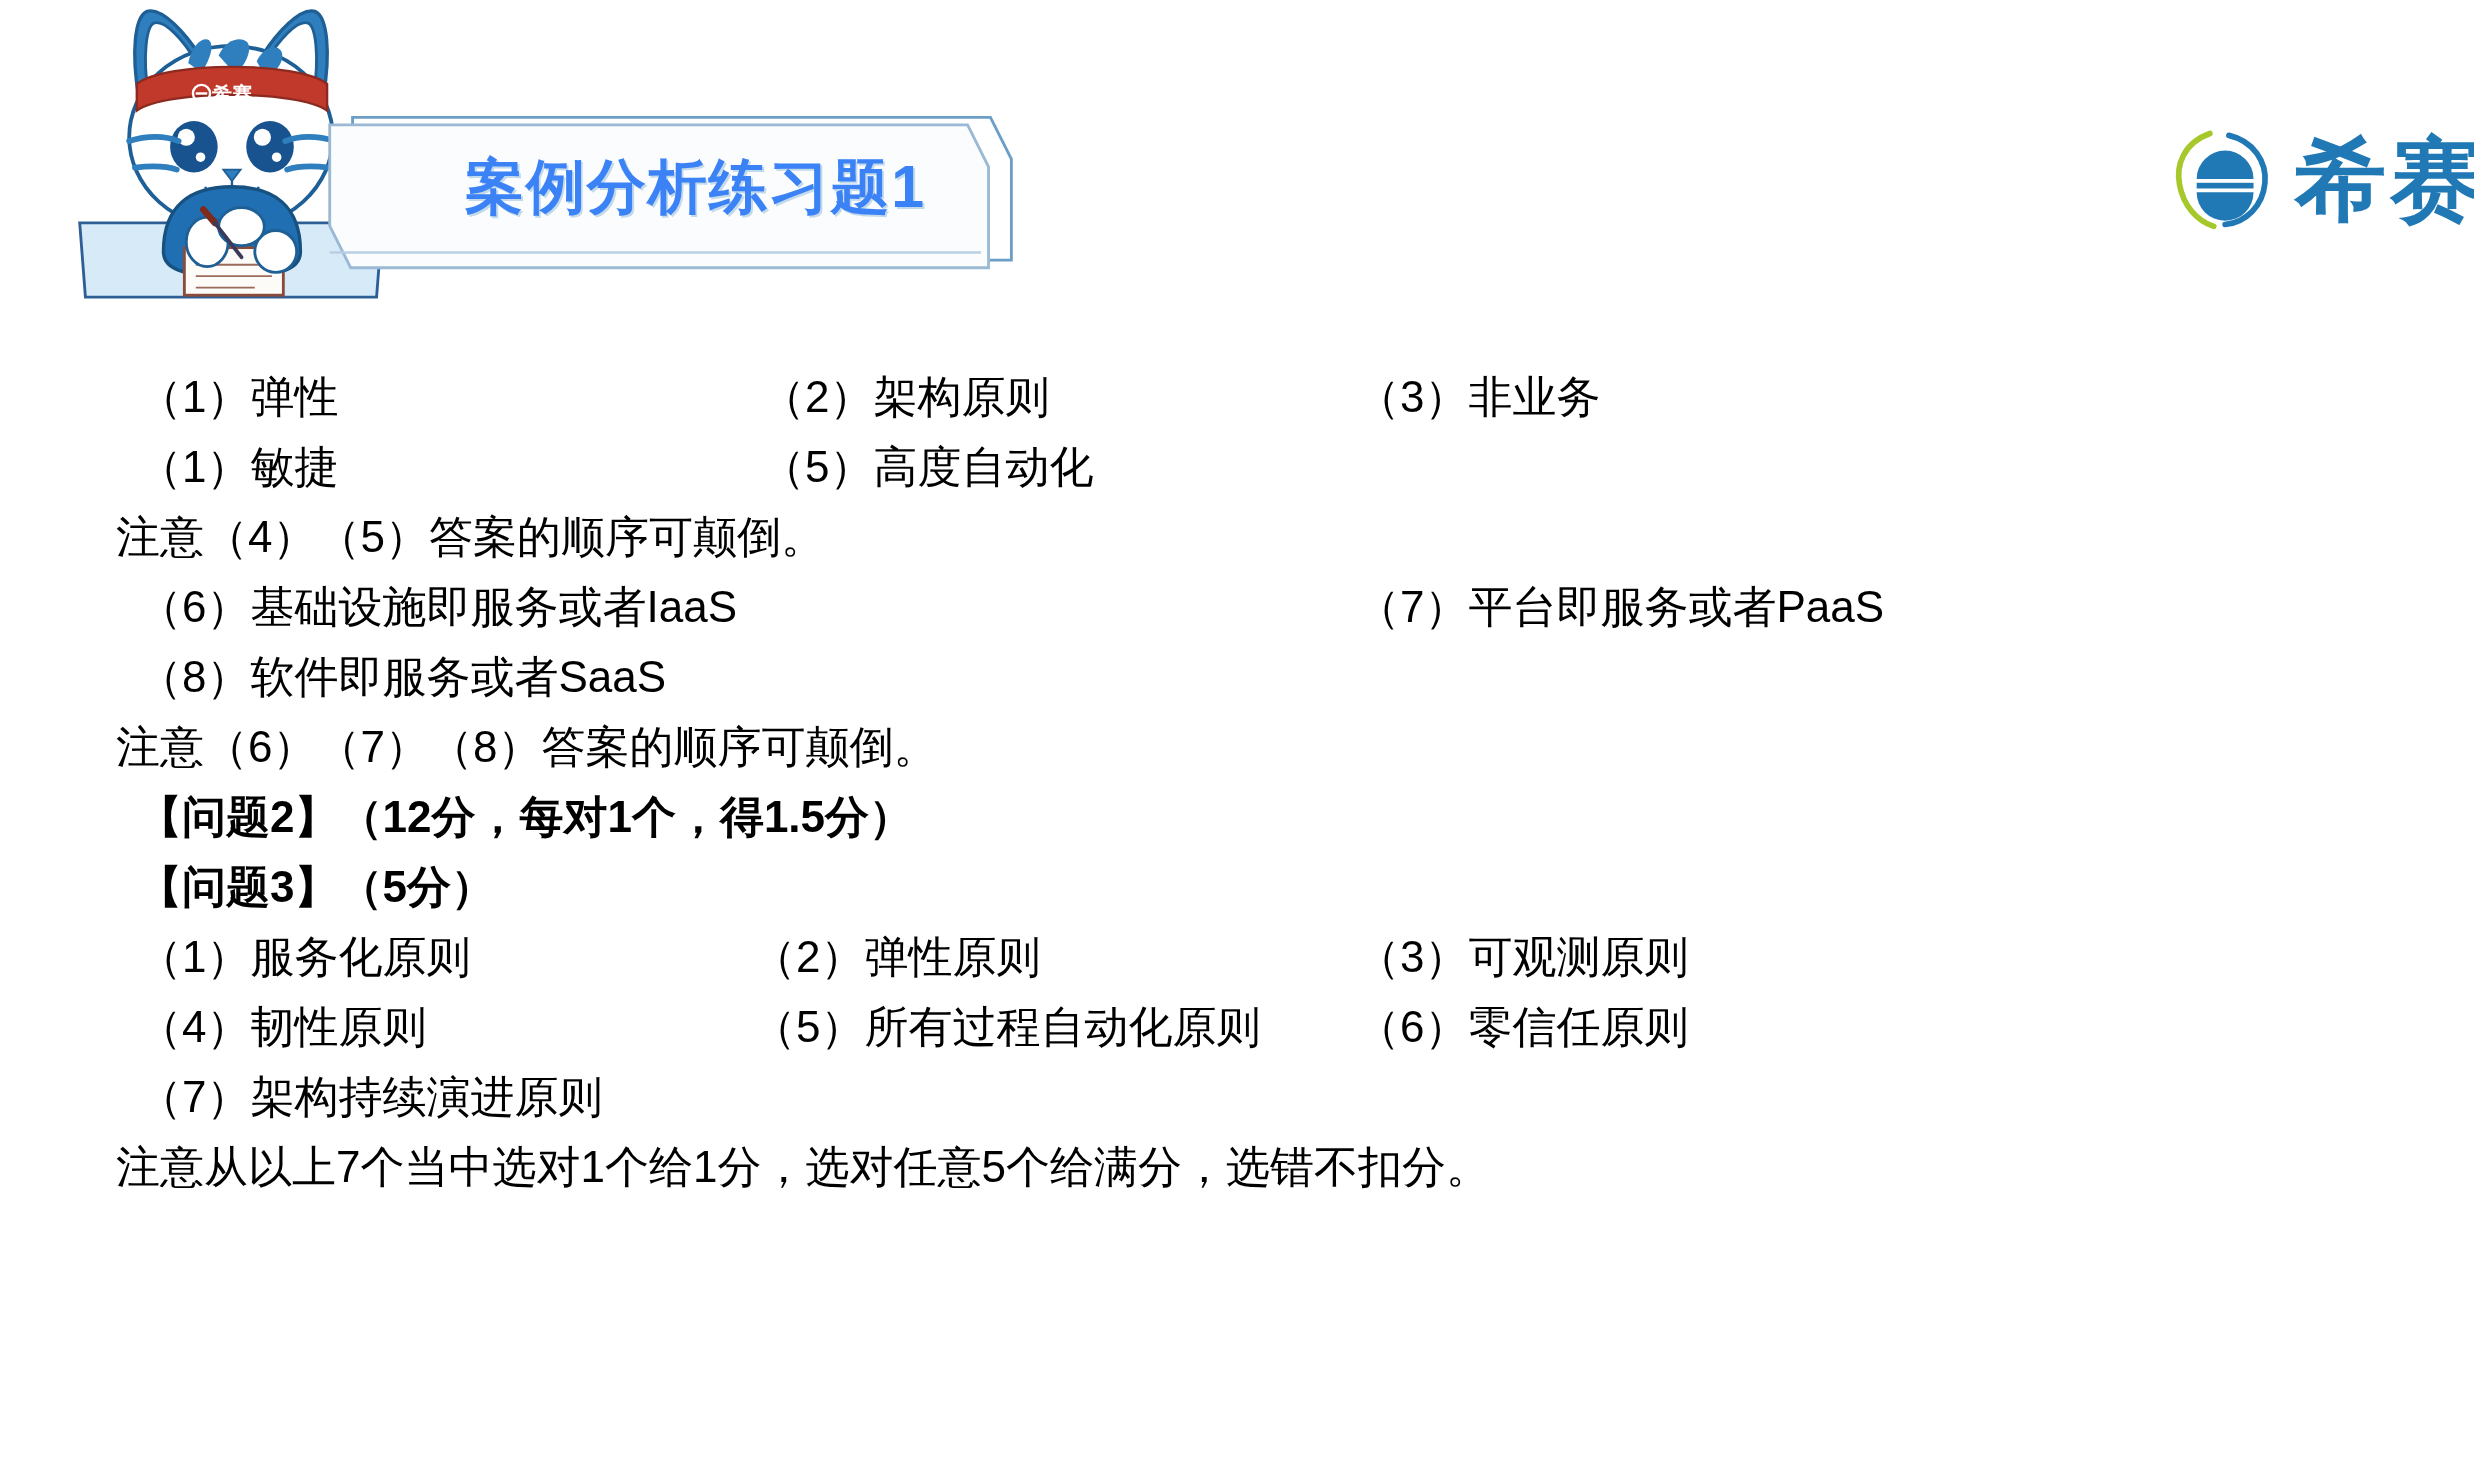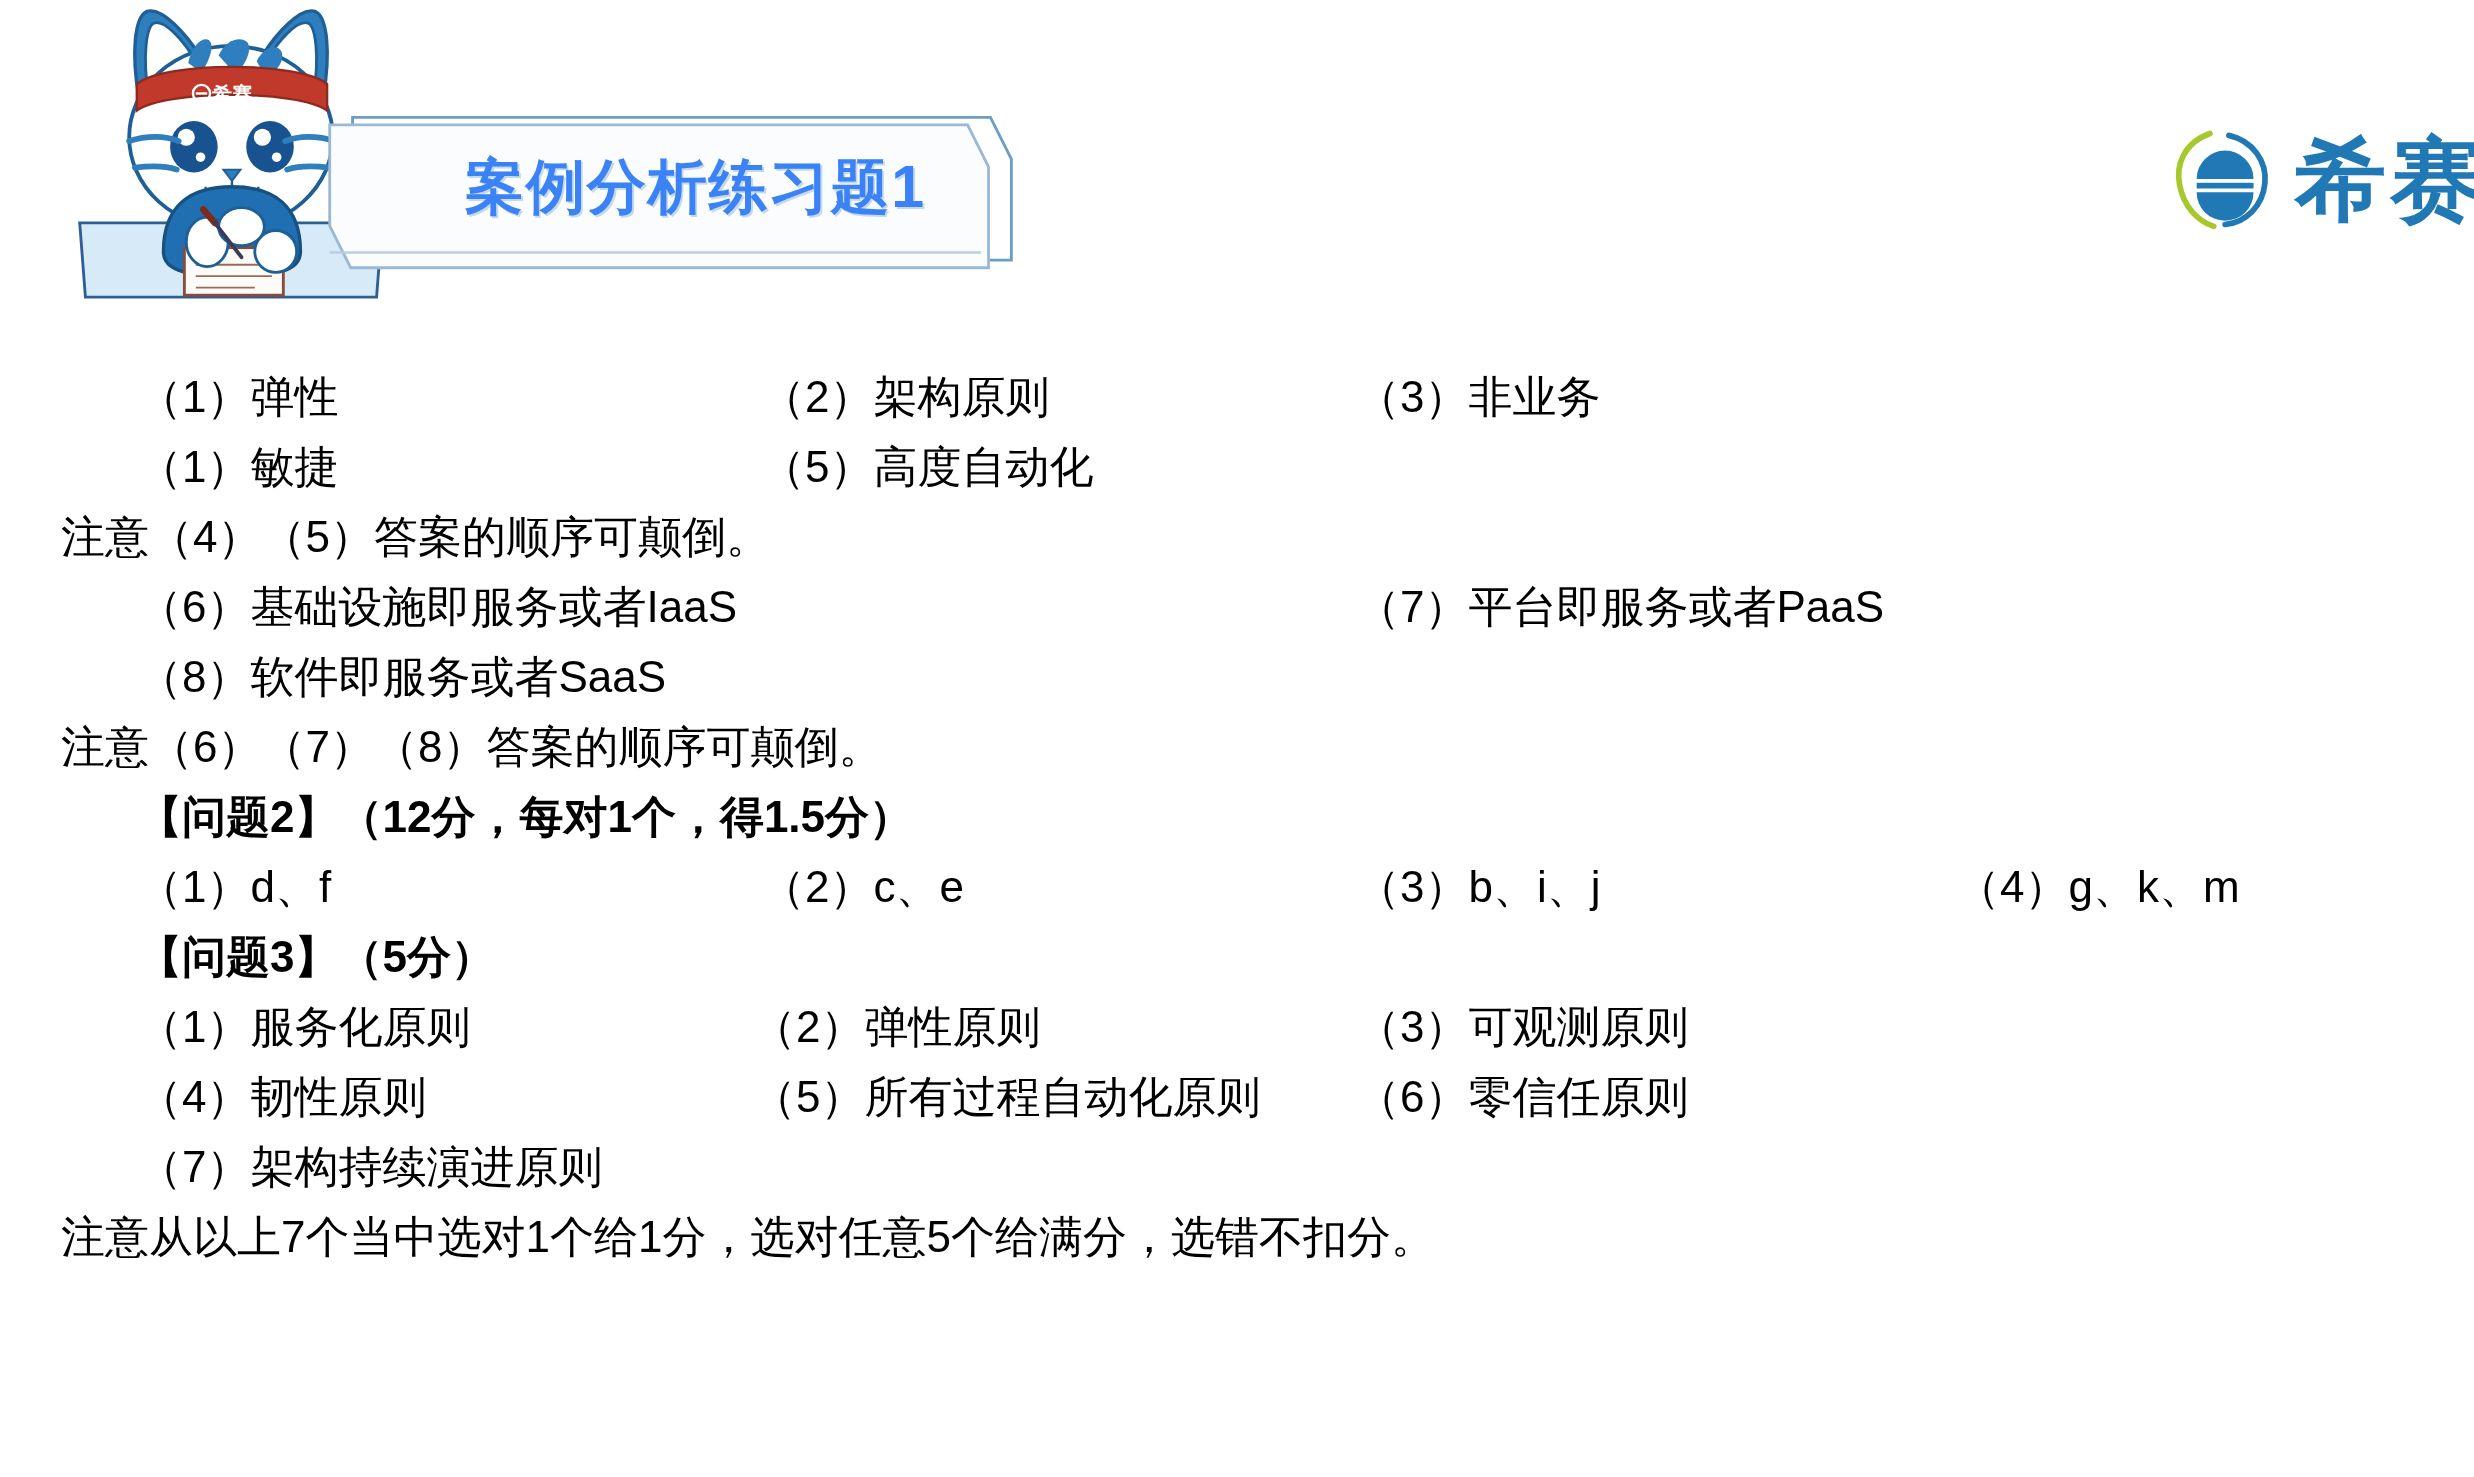--- a/index.html
+++ b/index.html
@@ -90,21 +90,21 @@
   }
   .line {
     position: relative;
     height: 70px;
     font-size: 44px;
     line-height: 70px;
     white-space: nowrap;
   }
   .line.heading { font-weight: bold; }
   .indent-1 { padding-left: 138px; }
-  .indent-0 { padding-left: 61px; }
+  .indent-0 { padding-left: 116px; }
   .col {
     position: absolute;
     top: 0;
     white-space: nowrap;
   }
   .c1 { left: 138px; }
   .c2 { left: 752px; }
   .c3 { left: 1356px; }
   .c4 { left: 1956px; }
   .c2w { left: 761px; }
@@ -219,26 +219,20 @@
   </div>
 
   <div class="line">
     <span class="col c1">（8）软件即服务或者SaaS</span>
   </div>
 
   <div class="line indent-0">注意（6）（7）（8）答案的顺序可颠倒。</div>
 
   <div class="line heading indent-1">【问题2】（12分，每对1个，得1.5分）</div>
 
-  <div class="line">
-    <span class="col c1">（1）d、f</span>
-    <span class="col c2w">（2）c、e</span>
-    <span class="col c3">（3）b、i、j</span>
-    <span class="col c4">（4）g、k、m</span>
-  </div>
 
   <div class="line heading indent-1">【问题3】（5分）</div>
 
   <div class="line">
     <span class="col c1">（1）服务化原则</span>
     <span class="col c2">（2）弹性原则</span>
     <span class="col c3w">（3）可观测原则</span>
   </div>
 
   <div class="line">

